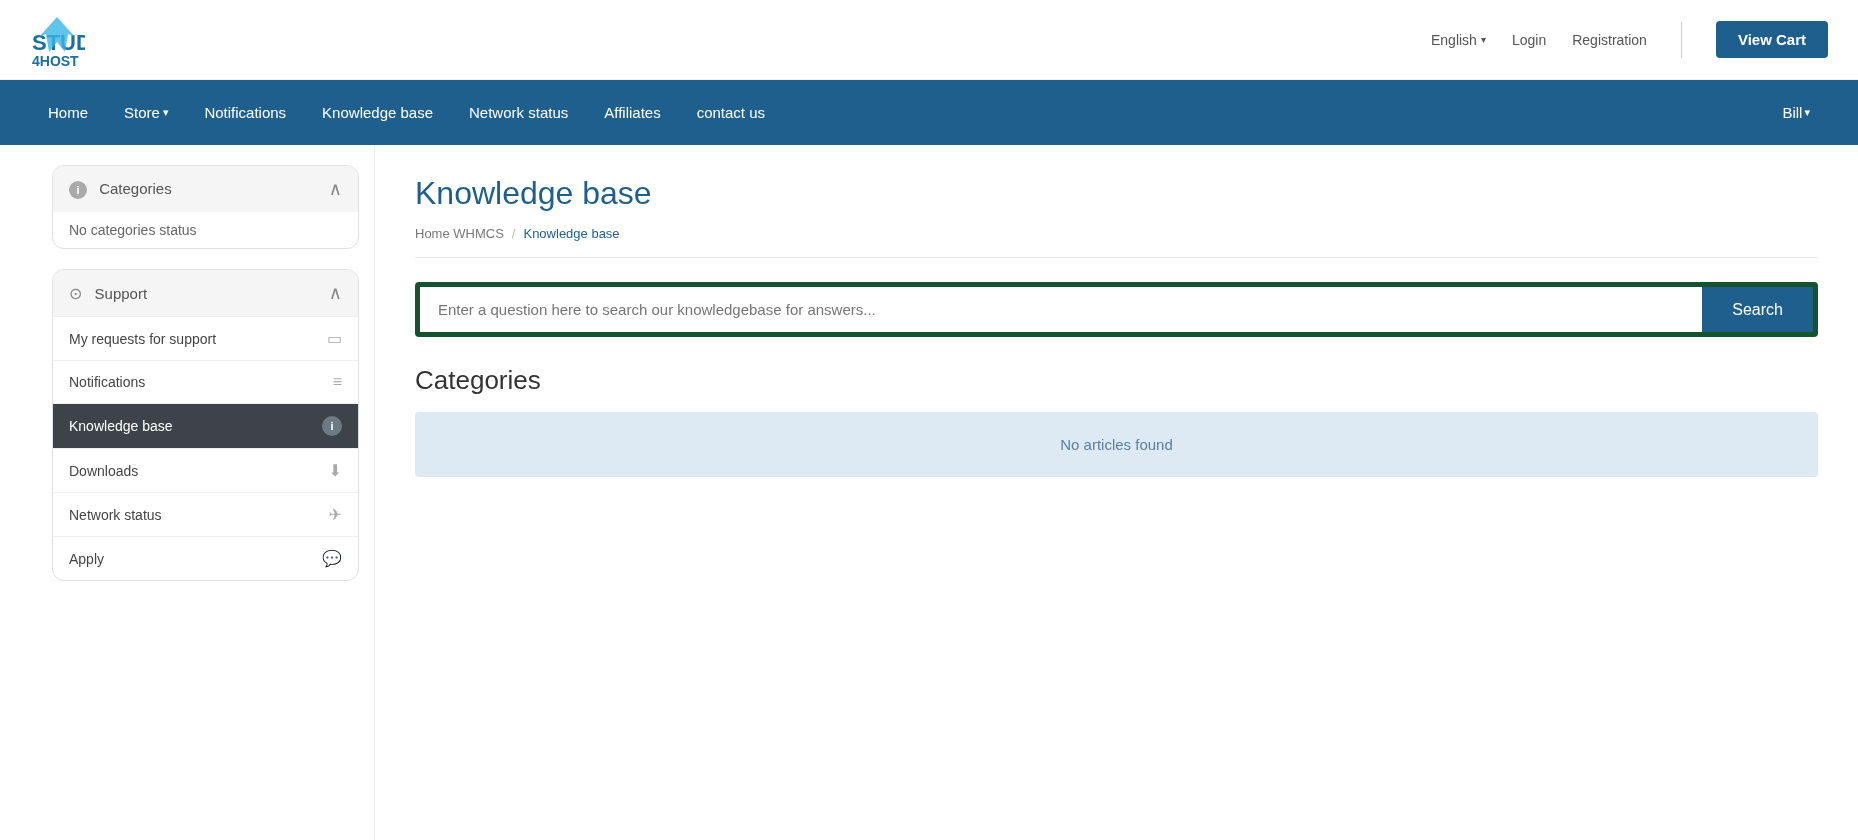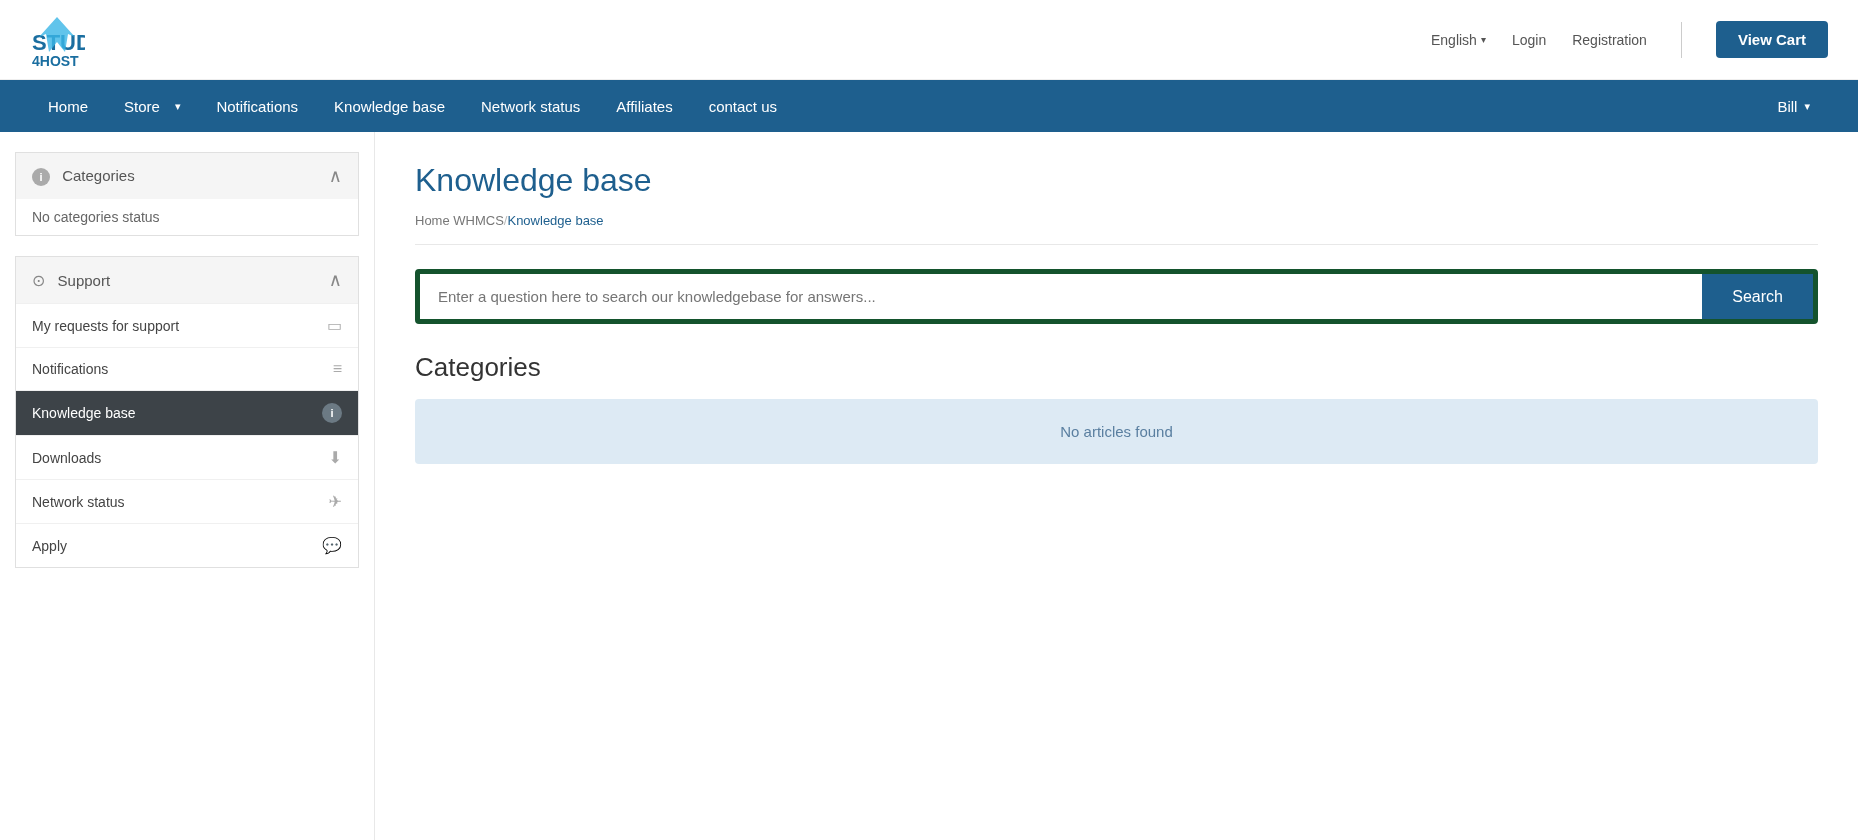--- a/index.html
+++ b/index.html
@@ -61,43 +61,42 @@
       font-weight: 600;
       cursor: pointer;
     }
 
     
     .nav-bar {
       background: #1e5f8e;
       display: flex;
       align-items: center;
       padding: 0 30px;
-      height: 52px;
+      height: 65px;
       position: relative;
     }
     .nav-bar a {
       color: #fff;
       text-decoration: none;
       font-size: 15px;
       padding: 0 18px;
       height: 52px;
       display: flex;
       align-items: center;
       cursor: pointer;
       white-space: nowrap;
     }
     .nav-bar .store-link {
       display: flex;
-      gap: 13px;
+      gap: 1px;
     }
     .nav-bar .bill-menu {
       margin-left: auto;
       display: flex;
       align-items: center;
-      gap: 5px;
     }
     .chevron-down {
       font-size: 11px;
       margin-left: 2px;
     }
 
     
     .main-content {
       display: flex;
       min-height: calc(100vh - 132px);
@@ -107,22 +106,23 @@
     .sidebar {
       width: 375px;
       min-width: 375px;
       padding: 20px 15px;
       border-right: 1px solid #e8e8e8;
       background: #fff;
     }
     .sidebar-section {
       margin-bottom: 20px;
       border: 1px solid #e0e0e0;
-      border-radius: 0;
+      border-radius: 12px;
       overflow: hidden;
+      margin-left: 37px;
     }
     .sidebar-section-header {
       background: #f5f5f5;
       padding: 12px 16px;
       display: flex;
       align-items: center;
       justify-content: space-between;
       font-size: 15px;
       color: #555;
       font-weight: 500;
@@ -203,20 +203,21 @@
     }
     .page-title {
       font-size: 32px;
       color: #1e5f8e;
       font-weight: 400;
       margin-bottom: 14px;
     }
     .breadcrumb {
       display: flex;
       align-items: center;
+      gap: 8px;
       font-size: 13px;
       color: #777;
       margin-bottom: 24px;
       padding-bottom: 16px;
       border-bottom: 1px solid #e8e8e8;
     }
     .breadcrumb a {
       color: #777;
       text-decoration: none;
     }

